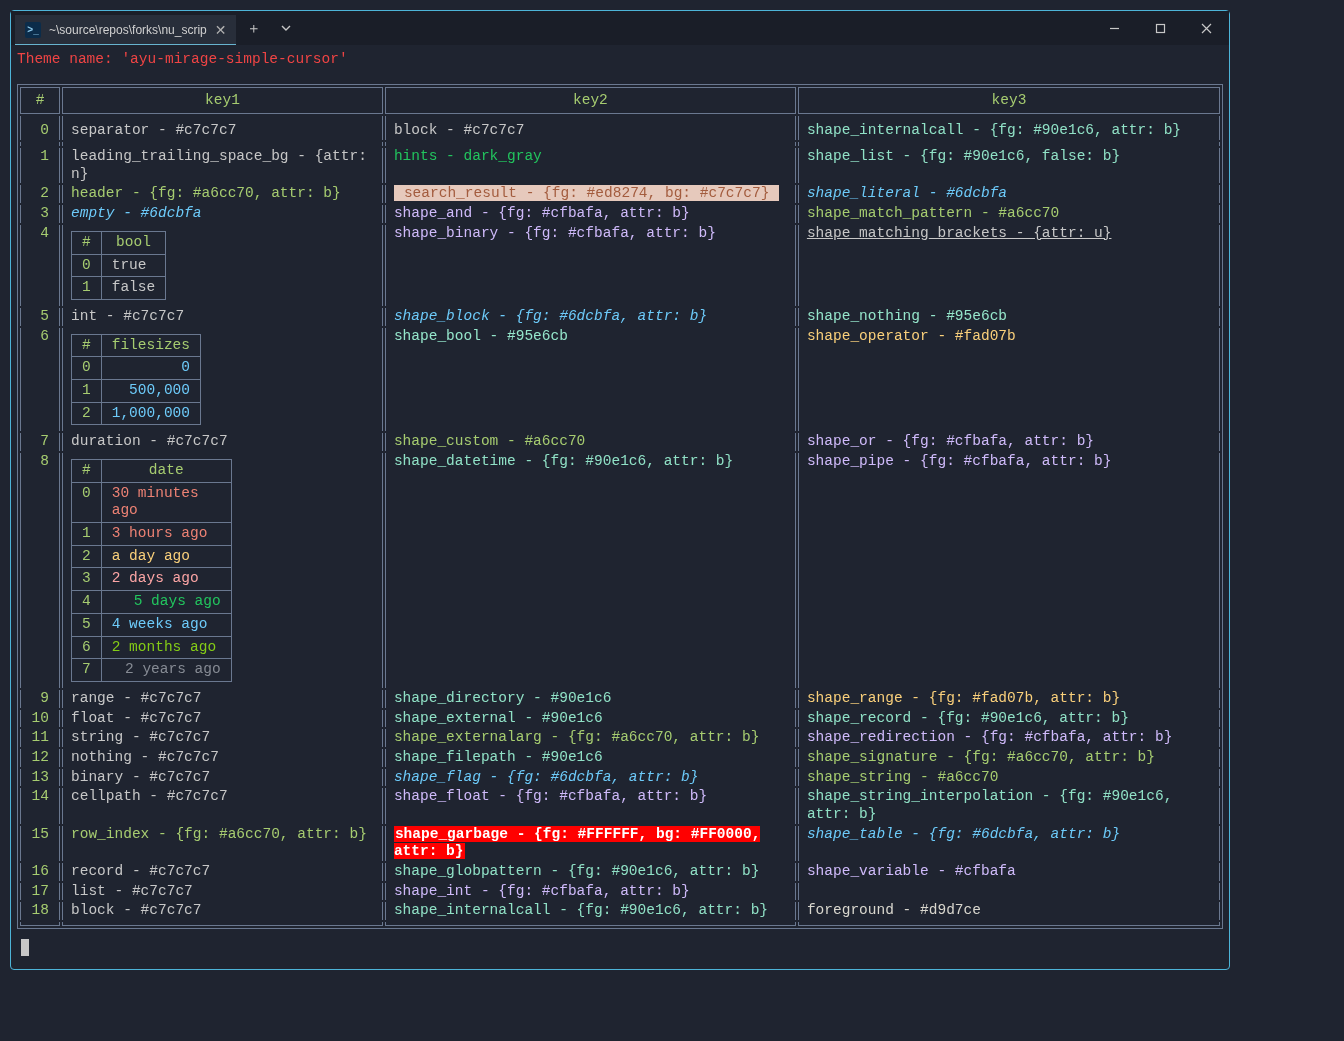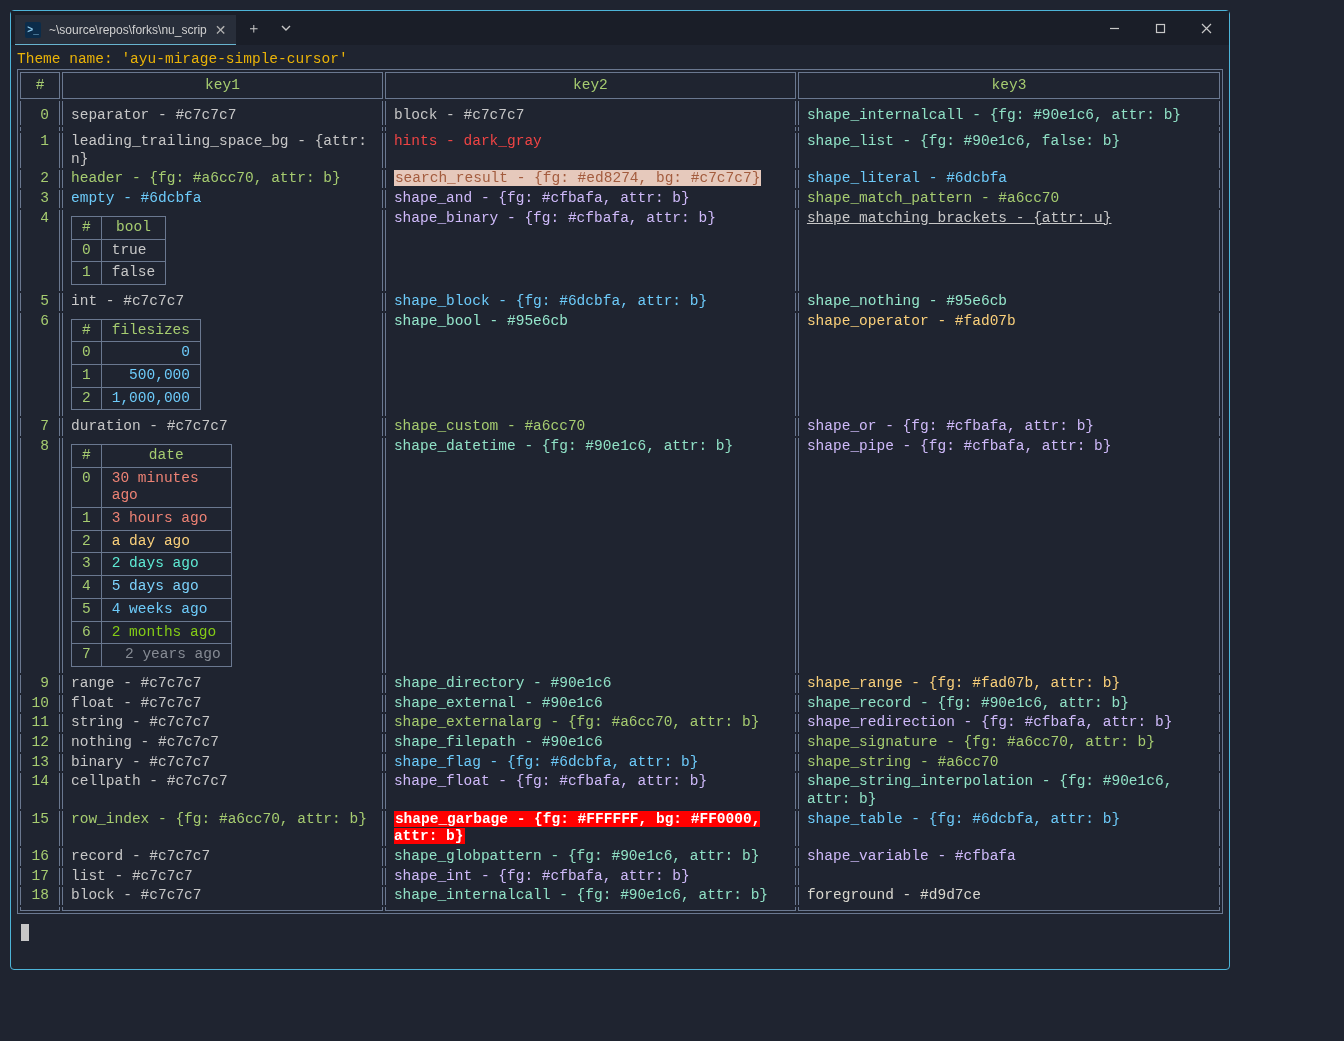--- a/index.html
+++ b/index.html
@@ -75,21 +75,21 @@
     cursor: pointer;
     font-family: 'Segoe UI', Arial, sans-serif;
   }
 
   .content {
     flex: 1;
     padding: 6px 6px;
     overflow: hidden;
     line-height: 1.22;
   }
-  .theme-line { color: #eab308; margin-bottom: 0; }
+  .theme-line { color: #ef4444; margin-bottom: 15px; }
 
   .outertable {
     border: 1px solid #6a7890;
     width: 100%;
   }
   .outertable th {
     border: 1px solid #6a7890;
     color: #a6cc70;
     font-weight: normal;
     padding: 4px 0;
@@ -100,32 +100,32 @@
     border-left: 1px solid #6a7890;
     border-right: 1px solid #6a7890;
     padding: 0 8px;
     vertical-align: top;
   }
   .outertable td.idx { text-align: right; color: #a6cc70; width: 40px; padding-right: 10px;}
   .outertable td.embed { padding-top:4px; padding-bottom:6px;}
 
   
   .green { color:#a6cc70; }
-  .blue  { color:#6dcbfa; }
+  .blue  { color:#6dcbfa;font-style:italic; }
   .cyan  { color:#90e1c6; }
   .pink  { color:#cfbafa; }
   .mint  { color:#95e6cb;margin-left:44px; }
   .yel   { color:#fad07b; }
-  .dim   { color:#ef4444;margin-top:8px; }
+  .dim   { color:#22c55e;margin-top:8px; }
   .red   { color:#ed8274; }
   .white { color:#c7c7c7; }
   .gray  { color:#868b94; }
   .lite  { color:#d9d7ce; }
 
-  .hl-search { background:#e6c9bc; color:#a35c3e; padding:0 1px;}
+  .hl-search { background:#e6c9bc; color:#a35c3e; padding:0 10px;}
   .hl-garbage{ background:#ff0000; color:#ffffff; padding:0 1px; font-weight:bold;}
   .uline { text-decoration: underline; }
 
   
   table.inner {
     border-collapse: collapse;
     margin-top: 2px;
   }
   table.inner th, table.inner td {
     border: 1px solid #6a7890;
@@ -307,25 +307,25 @@
             <tr>
                     <td class="ix">1</td>
                     <td class="red">3 hours ago</td>
                   </tr>
             <tr>
                     <td class="ix">2</td>
                     <td style="color:#fad07b;text-align:left">a day ago</td>
                   </tr>
             <tr>
                     <td class="ix">3</td>
-                    <td style="color:#5eead4;text-align:left">2 days ago</td>
+                    <td style="color:#fca5a5;text-align:left">2 days ago</td>
                   </tr>
             <tr>
                     <td class="ix">4</td>
-                    <td style="color:#7dd3fc;text-align:left">5 days ago</td>
+                    <td style="color:#22c55e;text-align:right">5 days ago</td>
                   </tr>
             <tr>
                     <td class="ix">5</td>
                     <td style="color:#6dcbfa;text-align:left">4 weeks ago</td>
                   </tr>
             <tr>
                     <td class="ix">6</td>
                     <td style="color:#84cc16;text-align:left">2 months ago</td>
                   </tr>
             <tr>

